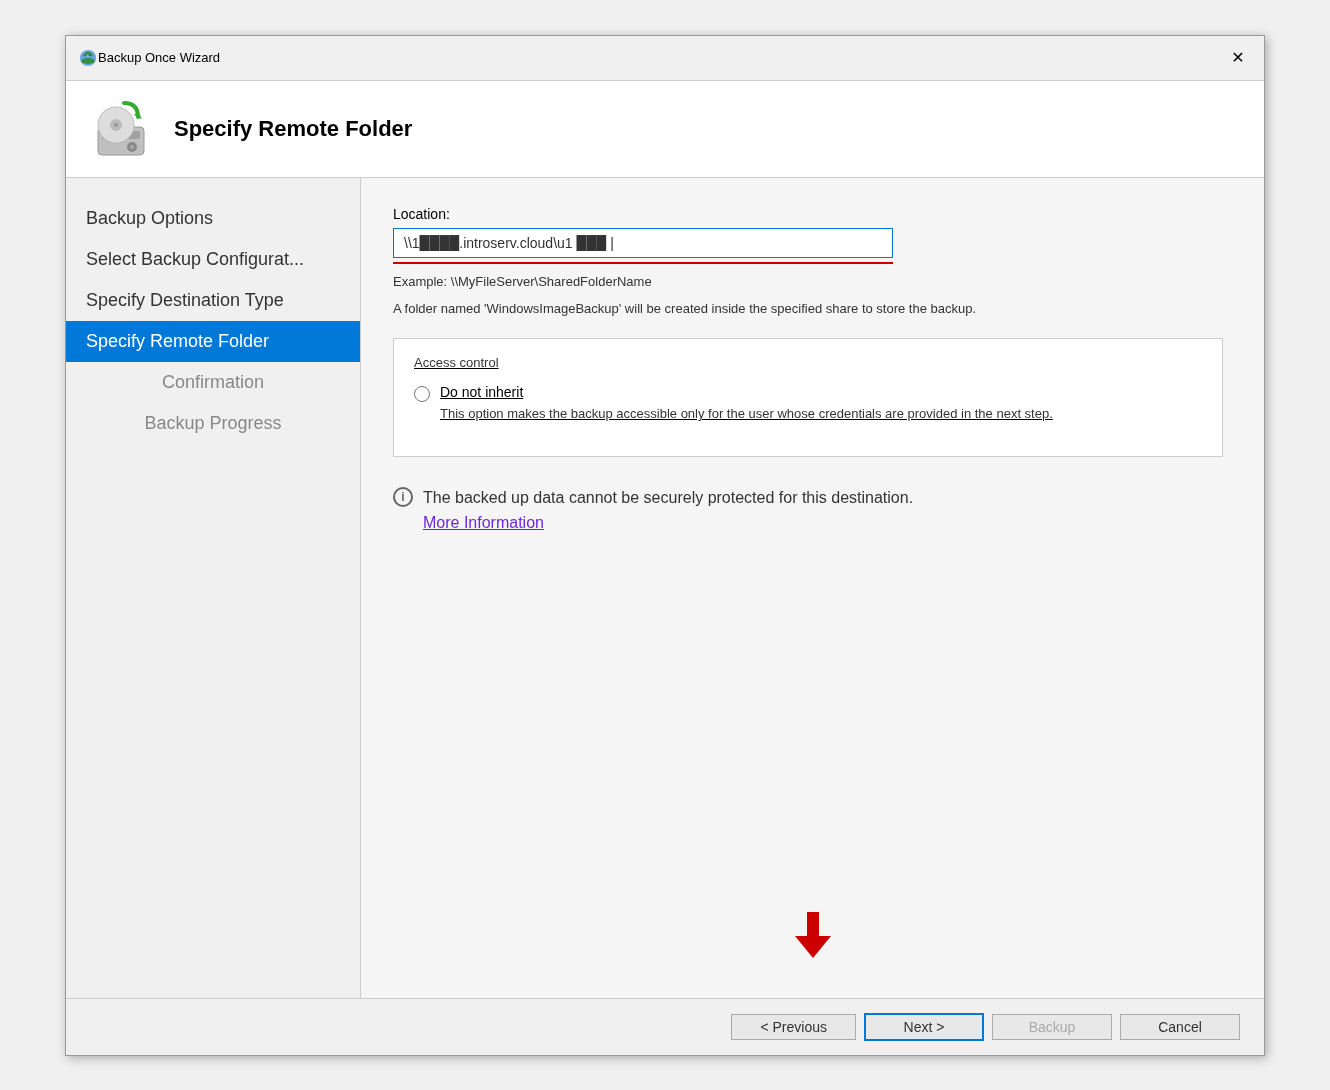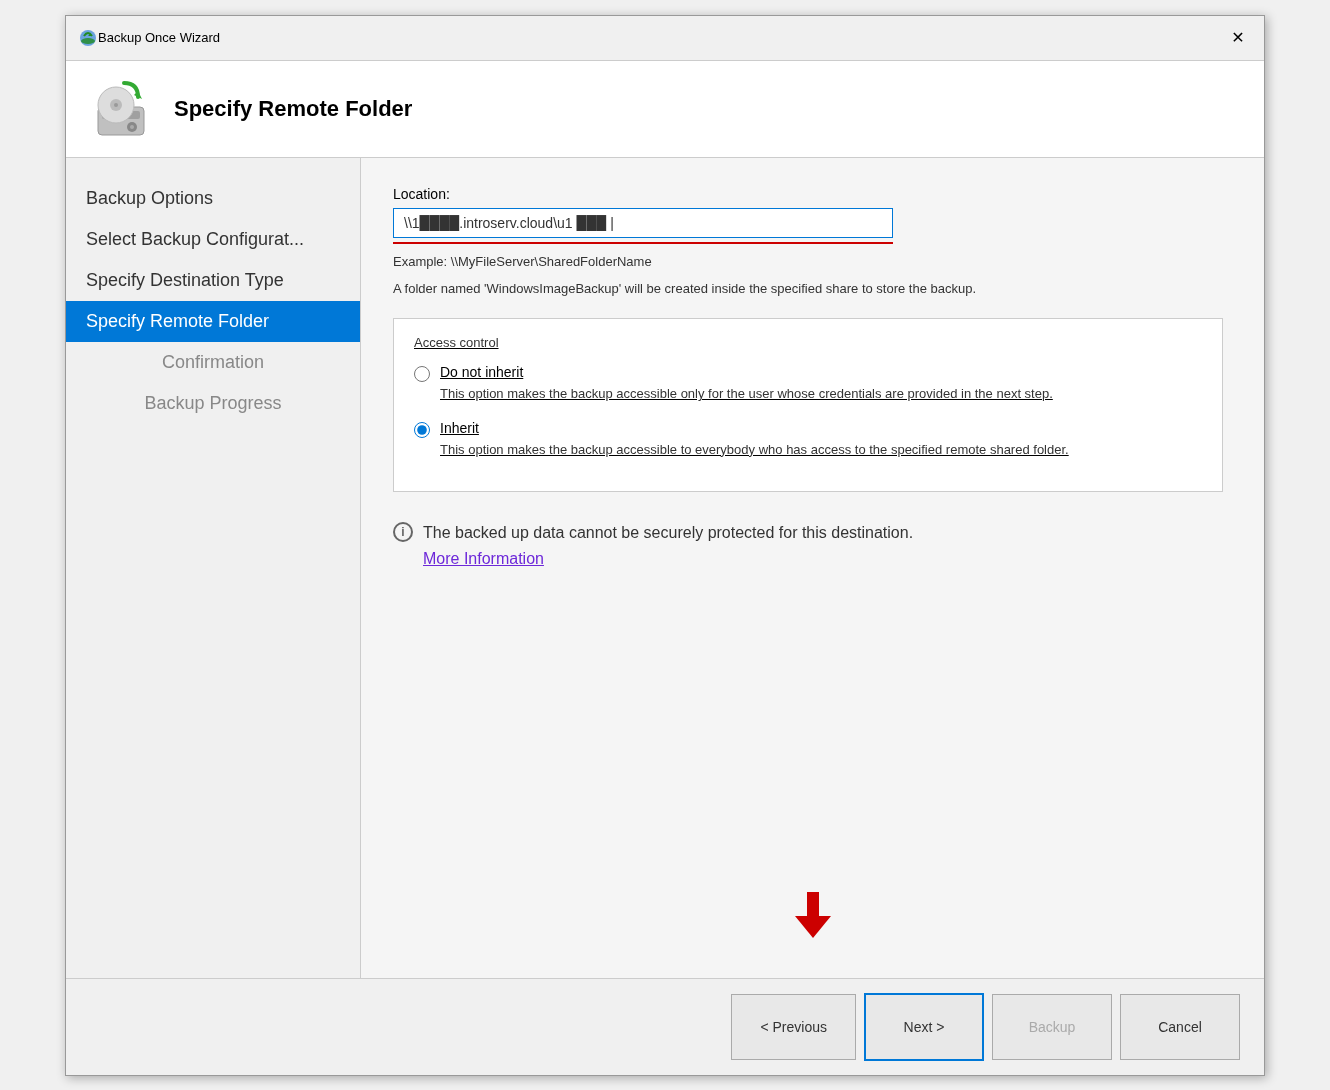--- a/index.html
+++ b/index.html
@@ -244,21 +244,21 @@
       background: #f0f0f0;
       border-top: 1px solid #ccc;
       padding: 14px 24px;
       display: flex;
       justify-content: flex-end;
       align-items: center;
       gap: 8px;
     }
 
     .footer-btn {
-      padding: 24px 28px;
+      padding: 4px 28px;
       font-size: 14px;
       cursor: pointer;
       border: 1px solid #aaa;
       background: #e8e8e8;
       color: #333;
       min-width: 120px;
       text-align: center;
     }
 
     .footer-btn.primary {
@@ -336,27 +336,20 @@
         <div class="access-control-title">Access control</div>
 
         <div class="radio-option">
           <input type="radio" name="access" class="radio-input" style="">
           <div class="radio-content">
             <div class="radio-label">Do not inherit</div>
             <div class="radio-desc">This option makes the backup accessible only for the user whose credentials are provided in the next step.</div>
           </div>
         </div>
 
-        <div class="radio-option">
-          <input type="radio" name="access" class="radio-input" checked="" style="">
-          <div class="radio-content">
-            <div class="radio-label">Inherit</div>
-            <div class="radio-desc">This option makes the backup accessible to everybody who has access to the specified remote shared folder.</div>
-          </div>
-        </div>
       </div>
 
       <div class="info-notice">
         <div class="info-icon-circle">i</div>
         <div class="info-notice-content">
           <span>The backed up data cannot be securely protected for this destination.</span><br>
           <a class="more-info-link">More Information</a>
         </div>
       </div>
 

